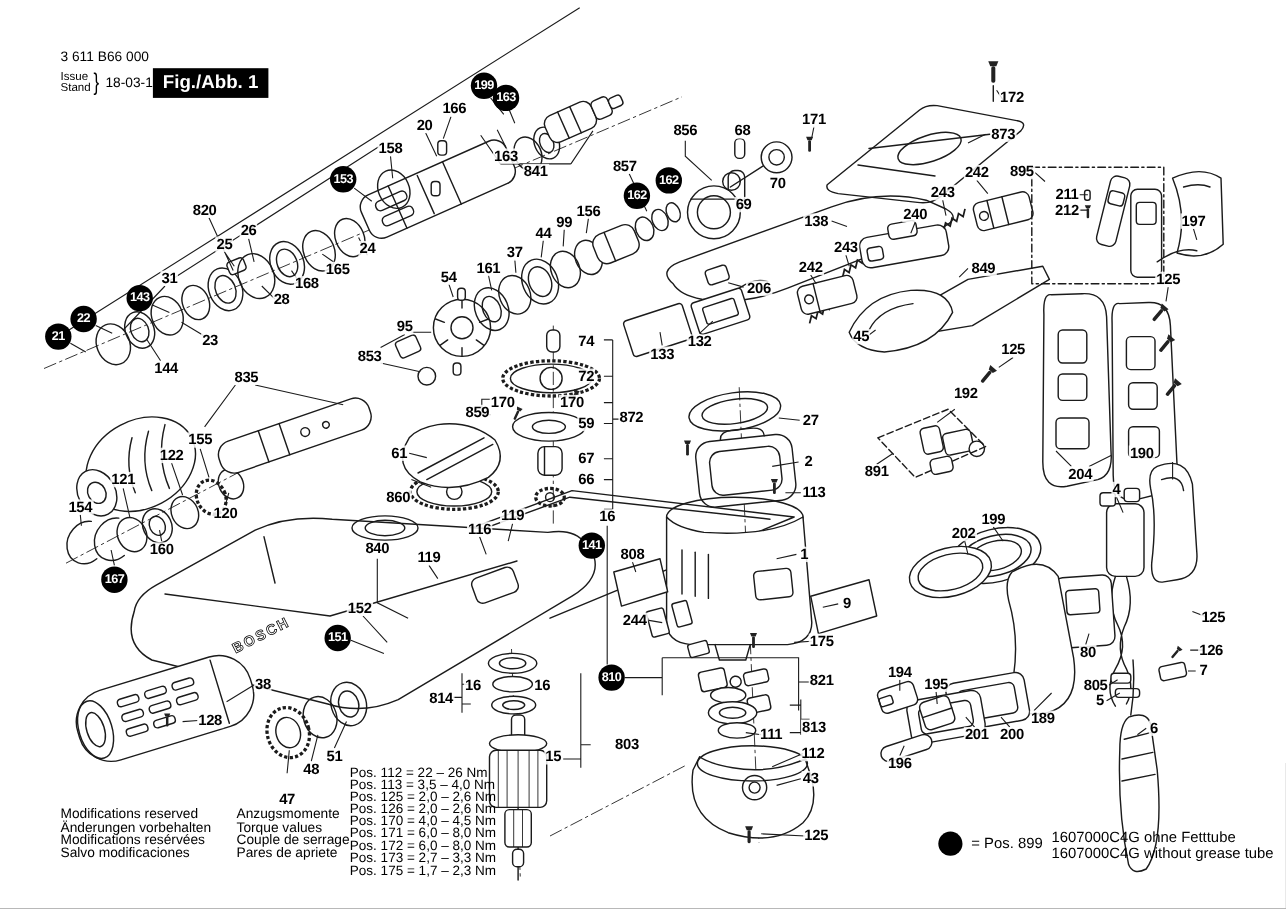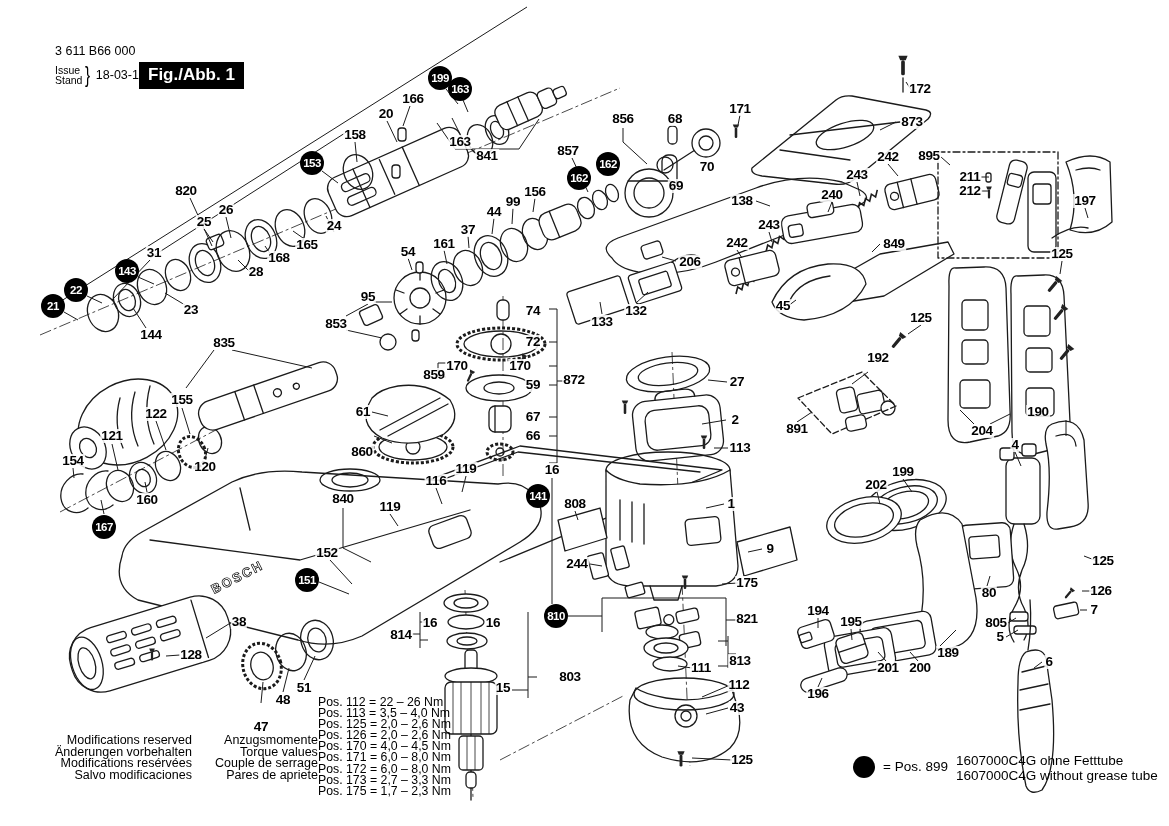--- a/index.html
+++ b/index.html
@@ -21,21 +21,21 @@
        display:flex;align-items:center;justify-content:center;padding:0;letter-spacing:-.5px;}
   .hdr-part{position:absolute;left:55px;top:44px;font-size:12.5px;}
   .hdr-issue{position:absolute;left:55px;top:62px;display:flex;align-items:center;gap:2px;}
   .hdr-issue .two{font-size:10.5px;line-height:10.5px;}
   .hdr-issue .brace{font-size:22px;font-weight:400;transform:scaleX(.7);}
   .hdr-issue .date{font-size:12.5px;margin-left:2px;}
   .figbox{position:absolute;left:139px;top:62px;background:#000;color:#fff;
           font-size:17px;font-weight:bold;padding:3px 9px 4px;}
   .note{position:absolute;left:55px;top:114px;font-size:11.5px;line-height:11.6px;}
   .note .bold{font-weight:bold;margin-top:1px;}
-  .blk{position:absolute;font-size:12.5px;line-height:11.6px;text-align:right;}
+  .blk{position:absolute;font-size:12.5px;line-height:11.6px;}
   .torq{position:absolute;left:318px;top:685px;font-size:12.3px;line-height:11.1px;margin-top:12px;}
   .legend{position:absolute;left:853px;top:755px;display:flex;align-items:flex-start;gap:8px;font-size:13.5px;}
   .legend .dot{width:22px;height:22px;border-radius:50%;background:#000;margin-top:1px;}
   .legend .eq{margin-top:4px;white-space:nowrap;}
   .legend .notes{margin-top:-2px;line-height:15px;white-space:nowrap;}
 </style>
 </head>
 <body>
 
 <div class="page">

